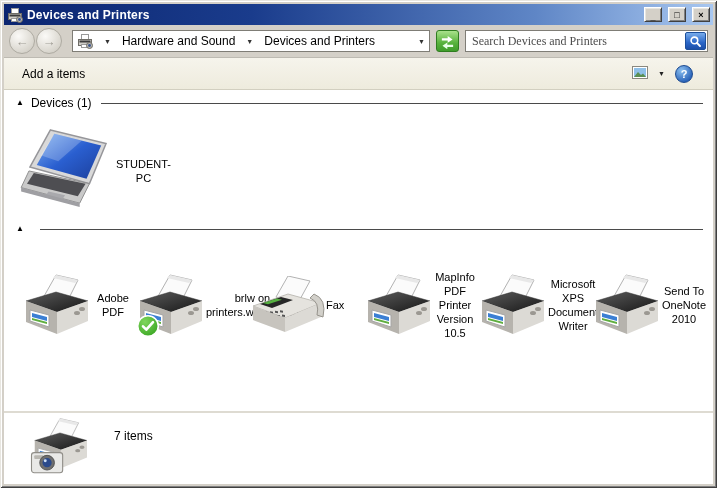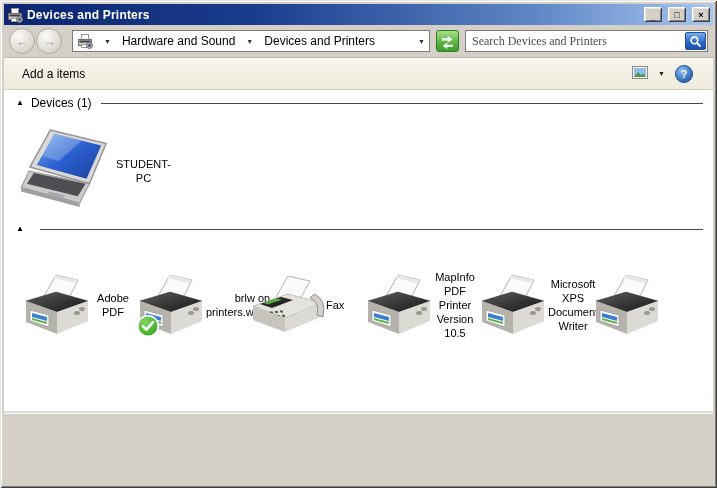--- a/index.html
+++ b/index.html
@@ -318,20 +318,34 @@
         </div>
         <div class="item-label">Microsoft XPS Document Writer</div>
       </div>
 
       <div class="item">
         <div class="icon-wrap">
           <svg width="72" height="62" viewBox="0 0 72 62">
               <use href="#printer-shape"></use>
             </svg>
         </div>
+        <div class="item-label">Send To OneNote 2010</div>
       </div>
 
     </div>
   </div>
 
   <div class="details-sep"></div>
+  <div class="details">
+    <svg width="66" height="62" viewBox="0 0 72 66">
+      <g transform="translate(4,0) scale(0.92)">
+        <use href="#printer-shape"></use>
+      </g>
+      <rect x="6" y="38" width="34" height="22" rx="3" fill="#e9e9e7" stroke="#8f8d87" stroke-width="1.2"></rect>
+      <rect x="9" y="41" width="10" height="4" rx="1" fill="#b9b7b1"></rect>
+      <circle cx="23" cy="49" r="8" fill="#6f6f6f" stroke="#4e4e4e" stroke-width="1"></circle>
+      <circle cx="23" cy="49" r="5" fill="#2b4a8c"></circle>
+      <circle cx="21" cy="47" r="1.6" fill="#cfe0f5"></circle>
+    </svg>
+    <span class="details-text">7 items</span>
+  </div>
 
 </div>
 
 </body></html>

